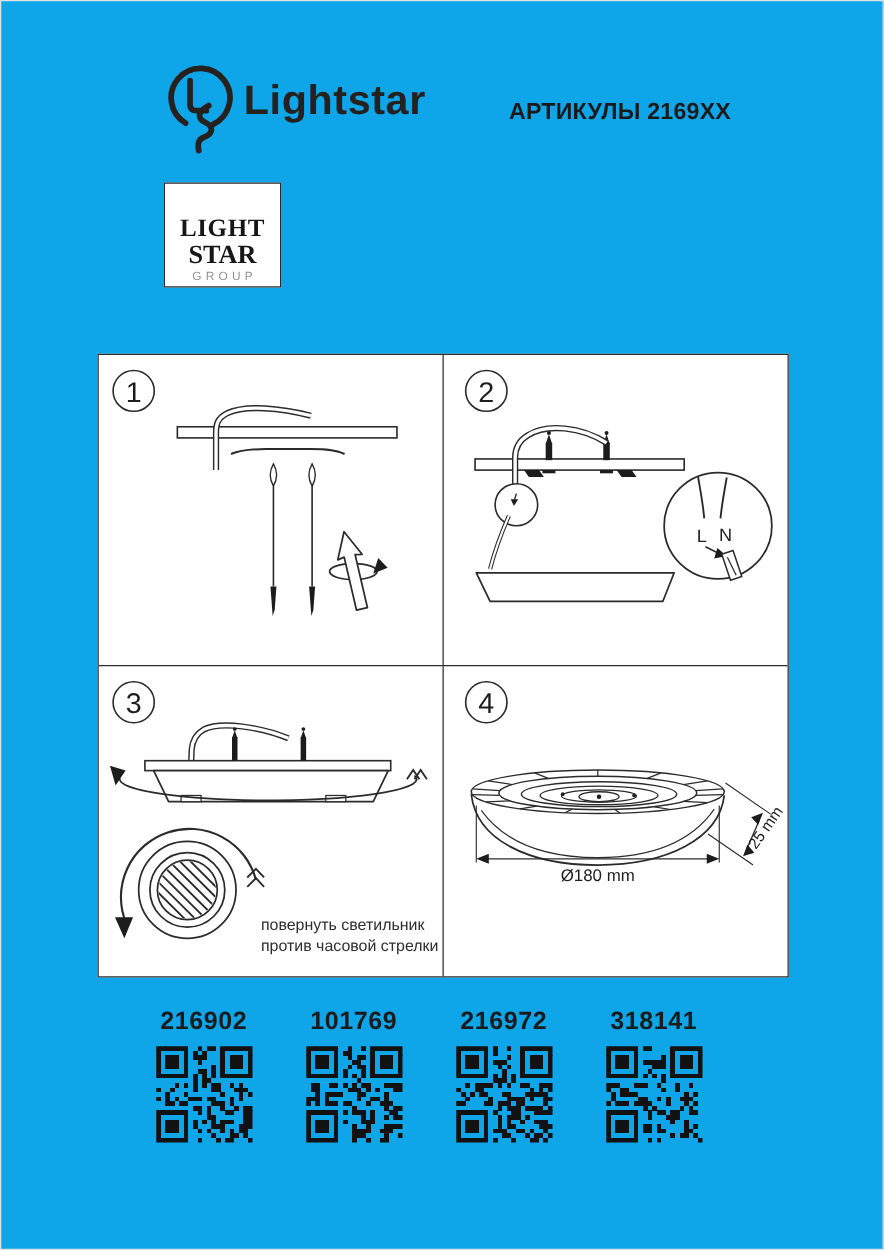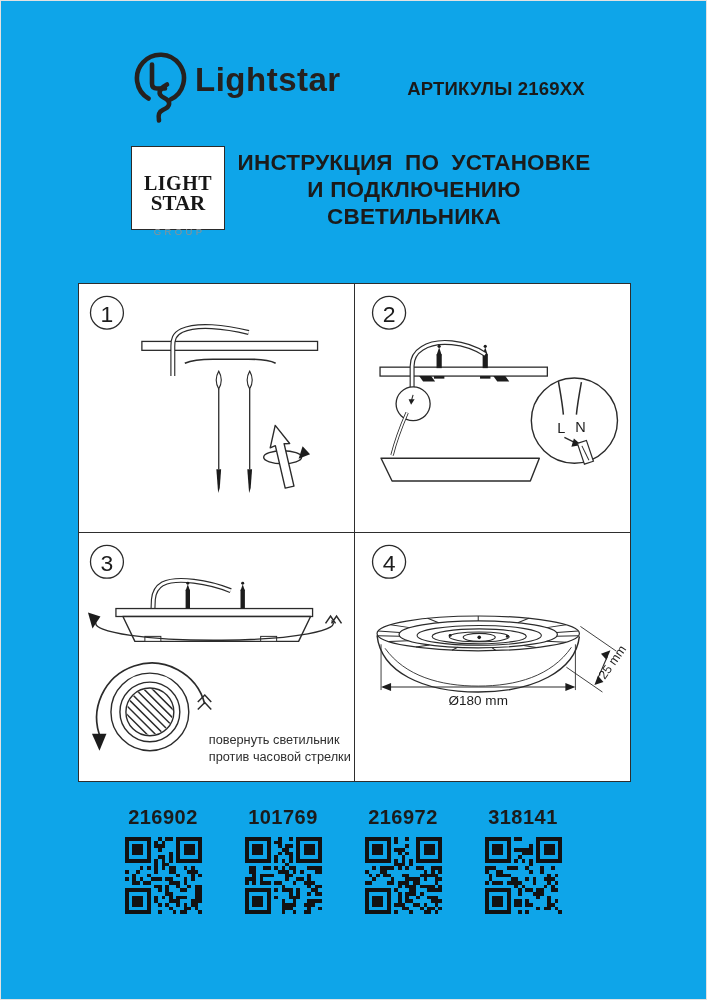--- a/index.html
+++ b/index.html
@@ -9,21 +9,21 @@
   
   .bulb{left:130px;top:50px;width:58px;height:76px;}
   .wordmark{left:195px;top:61px;font-size:33px;font-weight:bold;letter-spacing:.5px;color:#26211f;}
   .series{left:378px;top:72px;width:236px;text-align:center;color:#1a1a1a;}
   .series .s1{font-size:21px;font-weight:bold;letter-spacing:.2px;}
   .series .s2{font-size:18.5px;font-weight:bold;margin-top:6px;letter-spacing:.2px;}
   .groupbox{left:131px;top:146px;width:94px;height:84px;border:1.5px solid #2a2a2a;background:#fff;
             display:flex;flex-direction:column;align-items:center;box-sizing:border-box;padding-top:28px;}
   .groupbox .g1{font-family:"Liberation Serif",serif;font-weight:bold;font-size:20px;line-height:17px;letter-spacing:.5px;color:#161616;}
   .groupbox .g2{font-family:"Liberation Serif",serif;font-weight:bold;font-size:21px;line-height:22px;color:#161616;}
-  .groupbox .g3{font-size:9.5px;line-height:12px;letter-spacing:3.4px;padding-left:3.4px;color:#919191;margin-top:12px;}
+  .groupbox .g3{font-size:9.5px;line-height:12px;letter-spacing:3.4px;padding-left:3.4px;color:#919191;margin-top:2px;}
   .groupbox .gbar{width:55px;height:3.5px;margin-top:4px;
       background:linear-gradient(90deg,#474043 0 14%,#7d1418 14% 48%,#a31a1f 48% 86%,#474043 86%);}
   .title{left:226px;top:149px;width:376px;text-align:center;font-weight:bold;font-size:22.5px;line-height:27px;color:#1b1b1b;letter-spacing:.2px;}
   .title .t1{word-spacing:6px;}
   
   .grid{left:78px;top:283px;width:553px;height:499px;border:1.5px solid #2e2e2e;box-sizing:border-box;
         display:grid;grid-template-columns:1fr 1fr;grid-template-rows:1fr 1fr;background:#fff;}
   .cell{overflow:hidden;}
   .cell.br{border-right:1.4px solid #2e2e2e;}
   .cell.bb{border-bottom:1.4px solid #2e2e2e;}
@@ -67,24 +67,20 @@
     <div class="s2">АРТИКУЛЫ 2169XX</div>
   </div>
 
   <div class="abs groupbox">
     <div class="g1">LIGHT</div>
     <div class="g2">STAR</div>
     <div class="g3">GROUP</div>
     <div class="gbar"></div>
   </div>
 
-  <div class="abs title">
-    <div class="t1">ИНСТРУКЦИЯ ПО УСТАНОВКЕ</div>
-    <div class="t2">И ПОДКЛЮЧЕНИЮ СВЕТИЛЬНИКА</div>
-  </div>
 
   <div class="abs grid">
 
     <div class="cell br bb">
       <svg class="panel" viewBox="0 0 275 250" preserveAspectRatio="none">
         <g>
           <circle class="fw" stroke-width="1.3" cx="28" cy="29" r="16.5"></circle>
           <text class="num" x="28" y="30">1</text>
         </g>
         <rect class="fw" stroke-width="1.3" x="63" y="58" width="176" height="9"></rect>

